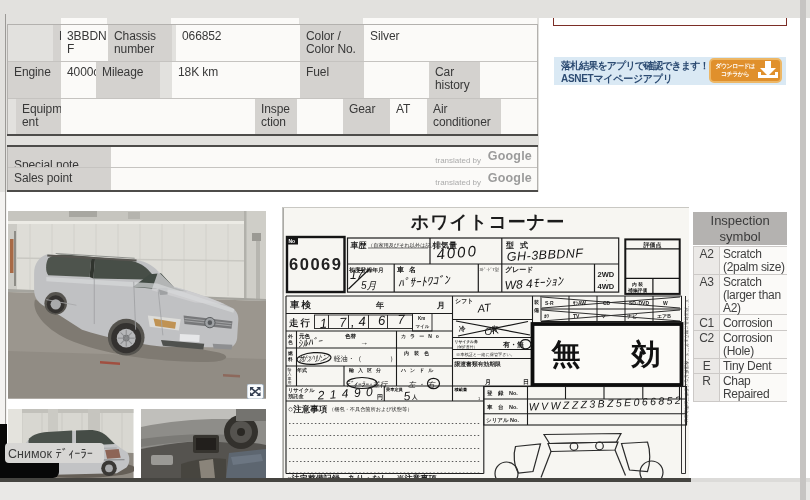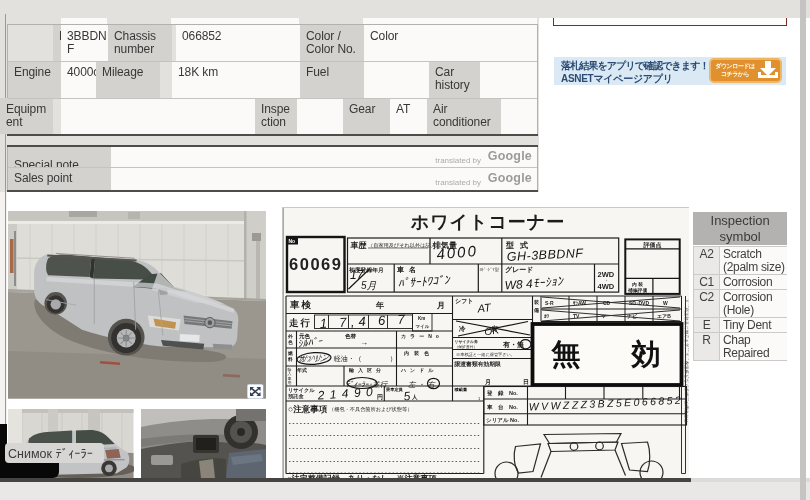--- a/index.html
+++ b/index.html
@@ -24,32 +24,32 @@
 <div class="abs" style="left:5px;top:14px;width:1px;height:464px;background:#9b9996;"></div>
 
 <div class="abs" id="toptable" style="left:7px;top:24px;width:531px;height:112px;border:1px solid #b3b1ae;border-bottom:none;background:#e2e1de;">
 </div>
 
 <div class="cell g" style="left:8px;top:25px;width:53px;height:36px;margin-left:45px;">Model</div>
 <div class="cell w" style="left:61px;top:25px;width:47px;height:36px;">3BBDN<br>F</div>
 <div class="cell g" style="left:108px;top:25px;width:64px;height:36px;">Chassis<br>number</div>
 <div class="cell w" style="left:176px;top:25px;width:128px;height:36px;">066852</div>
 <div class="cell g" style="left:300px;top:25px;width:64px;height:36px;">Color /<br>Color No.</div>
-<div class="cell w" style="left:364px;top:25px;width:173px;height:36px;">Color</div>
+<div class="cell w" style="left:364px;top:25px;width:173px;height:36px;">Silver</div>
 
 <div class="cell g" style="left:8px;top:61px;width:53px;height:37px;">Engine</div>
 <div class="cell w" style="left:61px;top:61px;width:47px;height:37px;">4000cc</div>
 <div class="cell g" style="left:96px;top:61px;width:64px;height:37px;">Mileage</div>
 <div class="cell w" style="left:172px;top:61px;width:128px;height:37px;">18K km</div>
 <div class="cell g" style="left:300px;top:61px;width:64px;height:37px;">Fuel</div>
 <div class="cell w" style="left:364px;top:61px;width:65px;height:37px;"></div>
 <div class="cell g" style="left:429px;top:61px;width:51px;height:37px;">Car<br>history</div>
 <div class="cell w" style="left:480px;top:61px;width:57px;height:37px;"></div>
 
-<div class="cell g" style="left:0;top:98px;width:53px;height:36px;">Equipm<br>ent</div>
+<div class="cell g" style="left:16px;top:98px;width:53px;height:36px;">Equipm<br>ent</div>
 <div class="cell w" style="left:61px;top:98px;width:194px;height:35.5px;"></div>
 <div class="cell g" style="left:255px;top:98px;width:42px;height:35.5px;">Inspe<br>ction</div>
 <div class="cell w" style="left:297px;top:98px;width:46px;height:35.5px;"></div>
 <div class="cell g" style="left:343px;top:98px;width:47px;height:35.5px;">Gear</div>
 <div class="cell w" style="left:390px;top:98px;width:37px;height:35.5px;">AT</div>
 <div class="cell g" style="left:427px;top:98px;width:74px;height:35.5px;">Air<br>conditioner</div>
 <div class="cell w" style="left:501px;top:98px;width:36px;height:35.5px;"></div>
 
 <div class="abs" style="left:8px;top:60.5px;width:529px;height:1px;background:#c5c3c0;"></div>
 <div class="abs" style="left:8px;top:97.5px;width:529px;height:1px;background:#c5c3c0;"></div>
@@ -86,20 +86,24 @@
 <div id="insptable" class="abs" style="left:693px;top:245.5px;width:94.3px;height:232px;overflow:hidden;font-size:12.5px;color:#3f3f3f;">
   <table style="border-collapse:collapse;width:94.3px;table-layout:fixed;">
     <colgroup>
         <col style="width:26px;">
         <col style="width:68.3px;">
       </colgroup>
     <tbody>
     <tr>
           <td class="sy">A2</td>
           <td class="ds">Scratch (2palm size)</td>
+        </tr>
+    <tr>
+          <td class="sy">A3</td>
+          <td class="ds">Scratch (larger than A2)</td>
         </tr>
     <tr>
           <td class="sy">C1</td>
           <td class="ds">Corrosion</td>
         </tr>
     <tr>
           <td class="sy">C2</td>
           <td class="ds">Corrosion (Hole)</td>
         </tr>
     <tr>

